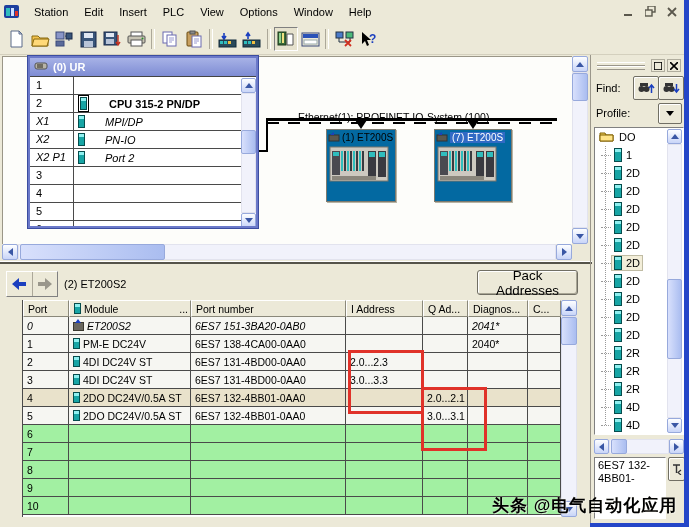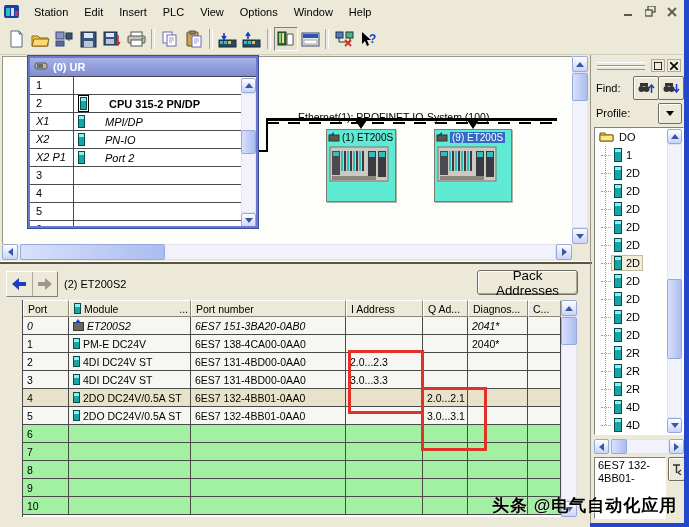--- a/index.html
+++ b/index.html
@@ -46,21 +46,21 @@
     border:1px solid #064d4d;box-sizing:border-box;flex:none;}
   .mod-icon.small{width:7px;height:11px;}
   .selbox{display:inline-flex;padding:1px;border:1px solid #000;background:#fff;flex:none;}
   .mod-icon.head{width:11px;height:9px;background:#6a675f;border:1px solid #3a382f;position:relative;margin-top:2px;}
   .mod-icon.head::before{content:'';position:absolute;left:1px;top:-4px;width:0;height:0;
     border-left:3px solid transparent;border-right:3px solid transparent;border-bottom:4px solid #1b3fbf;}
   #rack-vscroll{position:absolute;right:0;top:1px;width:15px;height:150px;}
   
   #eth-label{left:298px;top:93px;white-space:nowrap;font-size:10.5px;}
   .drop-tri{width:0;height:0;border-left:6px solid transparent;border-right:6px solid transparent;border-top:9px solid #000;}
-  .station-box{width:70px;height:73px;background:#5eead4;border:1px solid #7d7a6e;box-shadow:1px 1px 0 #b8b4a4;
+  .station-box{width:70px;height:73px;background:#0369a1;border:1px solid #7d7a6e;box-shadow:1px 1px 0 #b8b4a4;
     box-sizing:border-box;padding:1px;}
   .station-label{display:flex;align-items:center;gap:2px;font-size:10px;white-space:nowrap;height:13px;}
   .station-label.sel .st-text{background:#316ac5;color:#fff;padding:0 2px;}
   
   #nav-arrows{left:6px;top:271px;width:50px;height:24px;background:#ece9d8;border:1px solid #808080;
     border-top-color:#fff;border-left-color:#fff;display:flex;}
   .nav-half{flex:1;display:flex;align-items:center;justify-content:center;}
   .nav-half:first-child{border-right:1px solid #aca899;}
   #detail-label{left:64px;top:278px;}
   #pack-btn{left:477px;top:270px;width:101px;height:25px;background:#ece9d8;border:1px solid #716f64;
@@ -380,21 +380,21 @@
         </svg>
     </div>
 
     <div class="abs drop-tri" style="left:465px;top:64px;"></div>
     <div class="abs station-box" style="left:432px;top:73px;width:78px;">
       <div class="station-label sel">
         <span><svg width="12" height="11">
               <rect x="1" y="4" width="10" height="6" fill="#5a584e" stroke="#333"></rect>
               <path d="M2 4 l4 -3 v3 z" fill="#1b3fbf"></path>
             </svg></span>
-        <span class="st-text">(9) ET200S</span>
+        <span class="st-text">(7) ET200S</span>
       </div>
       <svg width="62" height="44">
           <rect x="2" y="3" width="58" height="34" fill="#cdc9c0" stroke="#7a766c"></rect>
           <rect x="4" y="7" width="8" height="24" fill="#4a4a50"></rect>
           <rect x="5" y="8" width="6" height="4" fill="#2fbdbd"></rect>
           <g>
             <rect x="13" y="7" width="2" height="20" fill="#2fbdbd"></rect>
             <rect x="16" y="7" width="2" height="20" fill="#3a3a40"></rect>
             <rect x="19" y="7" width="2" height="20" fill="#2fbdbd"></rect>
             <rect x="22" y="7" width="2" height="20" fill="#3a3a40"></rect>

